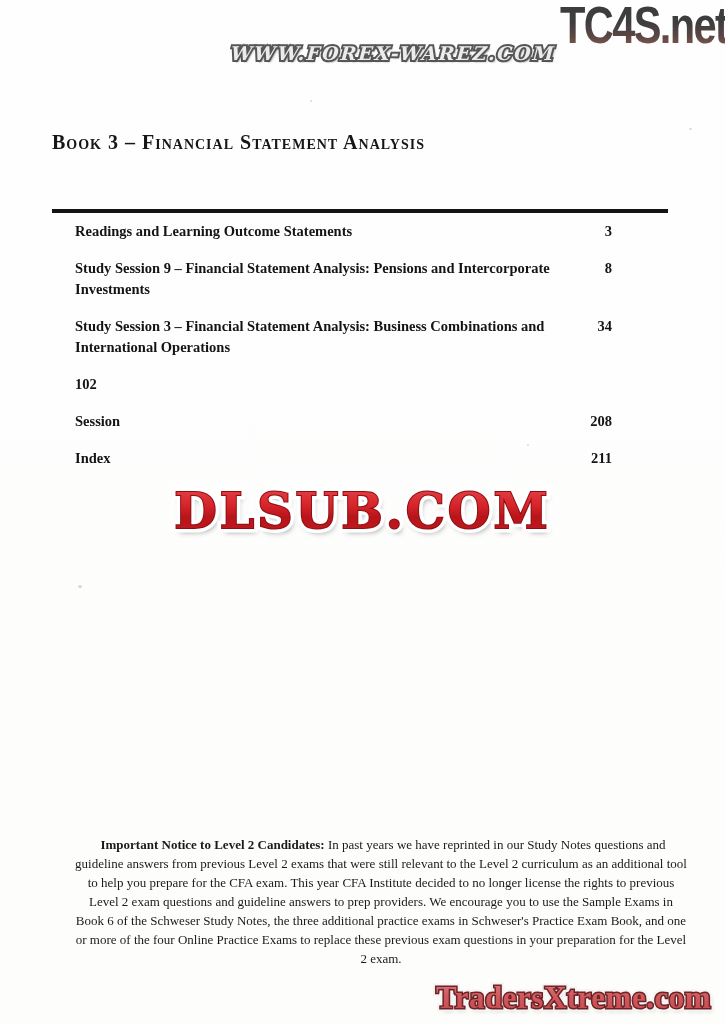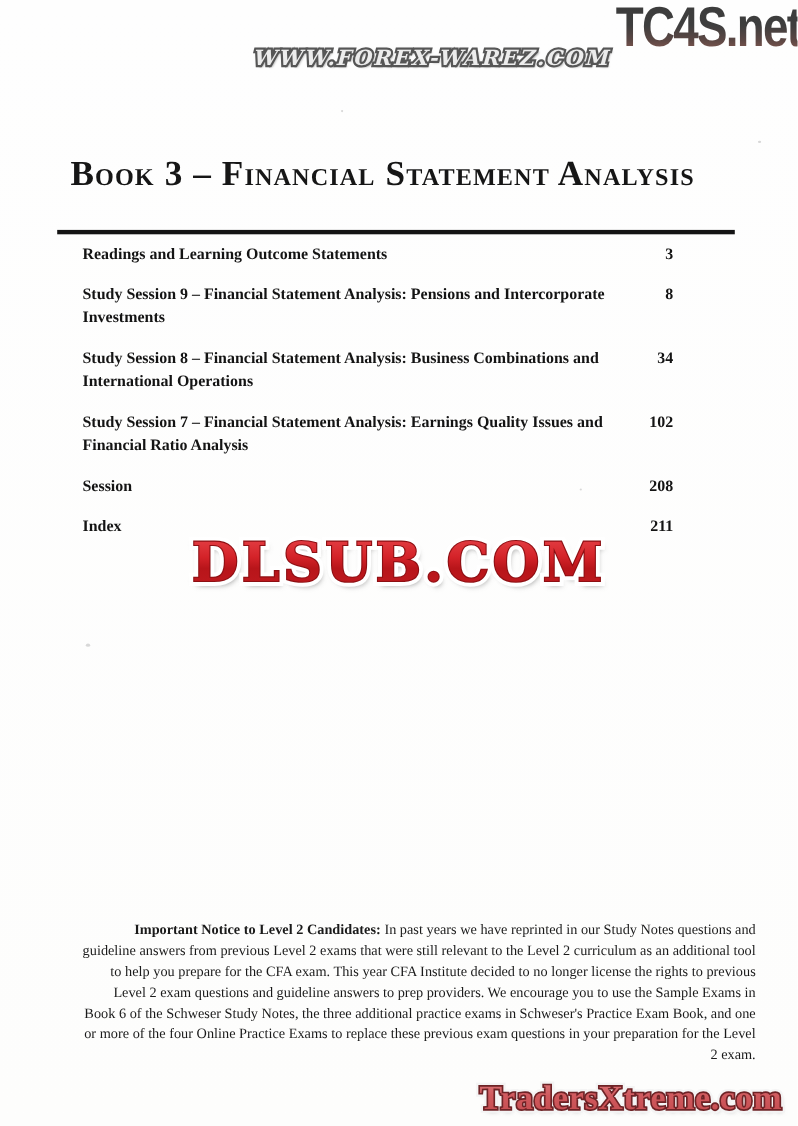--- a/index.html
+++ b/index.html
@@ -50,25 +50,25 @@
   .wm-forex .back{
     color:#5a5a5a;
     -webkit-text-stroke:4px #565656;
     text-shadow:0 0 3px #aaa, 2px 2px 2px #9a9a9a;
   }
   .wm-forex .front{color:#ececec;position:relative;}
 
   
   .page-title{
     position:absolute;
-    left:64px; top:118px;
+    left:52px; top:118px;
     font-family:"Liberation Serif", serif;
     font-variant:small-caps;
     font-weight:bold;
-    font-size:32px;
+    font-size:20px;
     letter-spacing:1px;
     color:#161616;
     white-space:nowrap;
   }
 
   
   .toc-rule{
     position:absolute;
     left:52px; top:209px;
     width:616px; height:4px;
@@ -125,21 +125,21 @@
   }
 
   
   .notice{
     position:absolute;
     left:75px; top:835px;
     width:612px;
     font-size:13px;
     line-height:19px;
     color:#1a1a1a;
-    text-align:right;
+    text-align:center;
   }
   .notice .lead{font-weight:bold;}
   .notice p{margin:0;text-indent:4px;}
 
   
   .wm-traders{
     position:absolute;
     right:14px; top:980px;
     font-family:Liberation Serif, serif;
     font-weight:bold;
@@ -188,25 +188,24 @@
   <div class="toc">
     <div class="toc-row">
       <span class="toc-label">Readings and Learning Outcome Statements</span>
       <span class="toc-page">3</span>
     </div>
     <div class="toc-row">
       <span class="toc-label">Study Session 9 – Financial Statement Analysis: Pensions and Intercorporate Investments</span>
       <span class="toc-page">8</span>
     </div>
     <div class="toc-row">
-      <span class="toc-label">Study Session 8 – Financial Statement Analysis: Business Combinations and International Operations</span>
+      <span class="toc-label">Study Session 3 – Financial Statement Analysis: Business Combinations and International Operations</span>
       <span class="toc-page">34</span>
     </div>
     <div class="toc-row">
-      <span class="toc-label">Study Session 7 – Financial Statement Analysis: Earnings Quality Issues and Financial Ratio Analysis</span>
       <span class="toc-page">102</span>
     </div>
     <div class="toc-row">
       <span class="toc-label">Session</span>
       <span class="toc-page">208</span>
     </div>
     <div class="toc-row">
       <span class="toc-label">Index</span>
       <span class="toc-page">211</span>
     </div>

